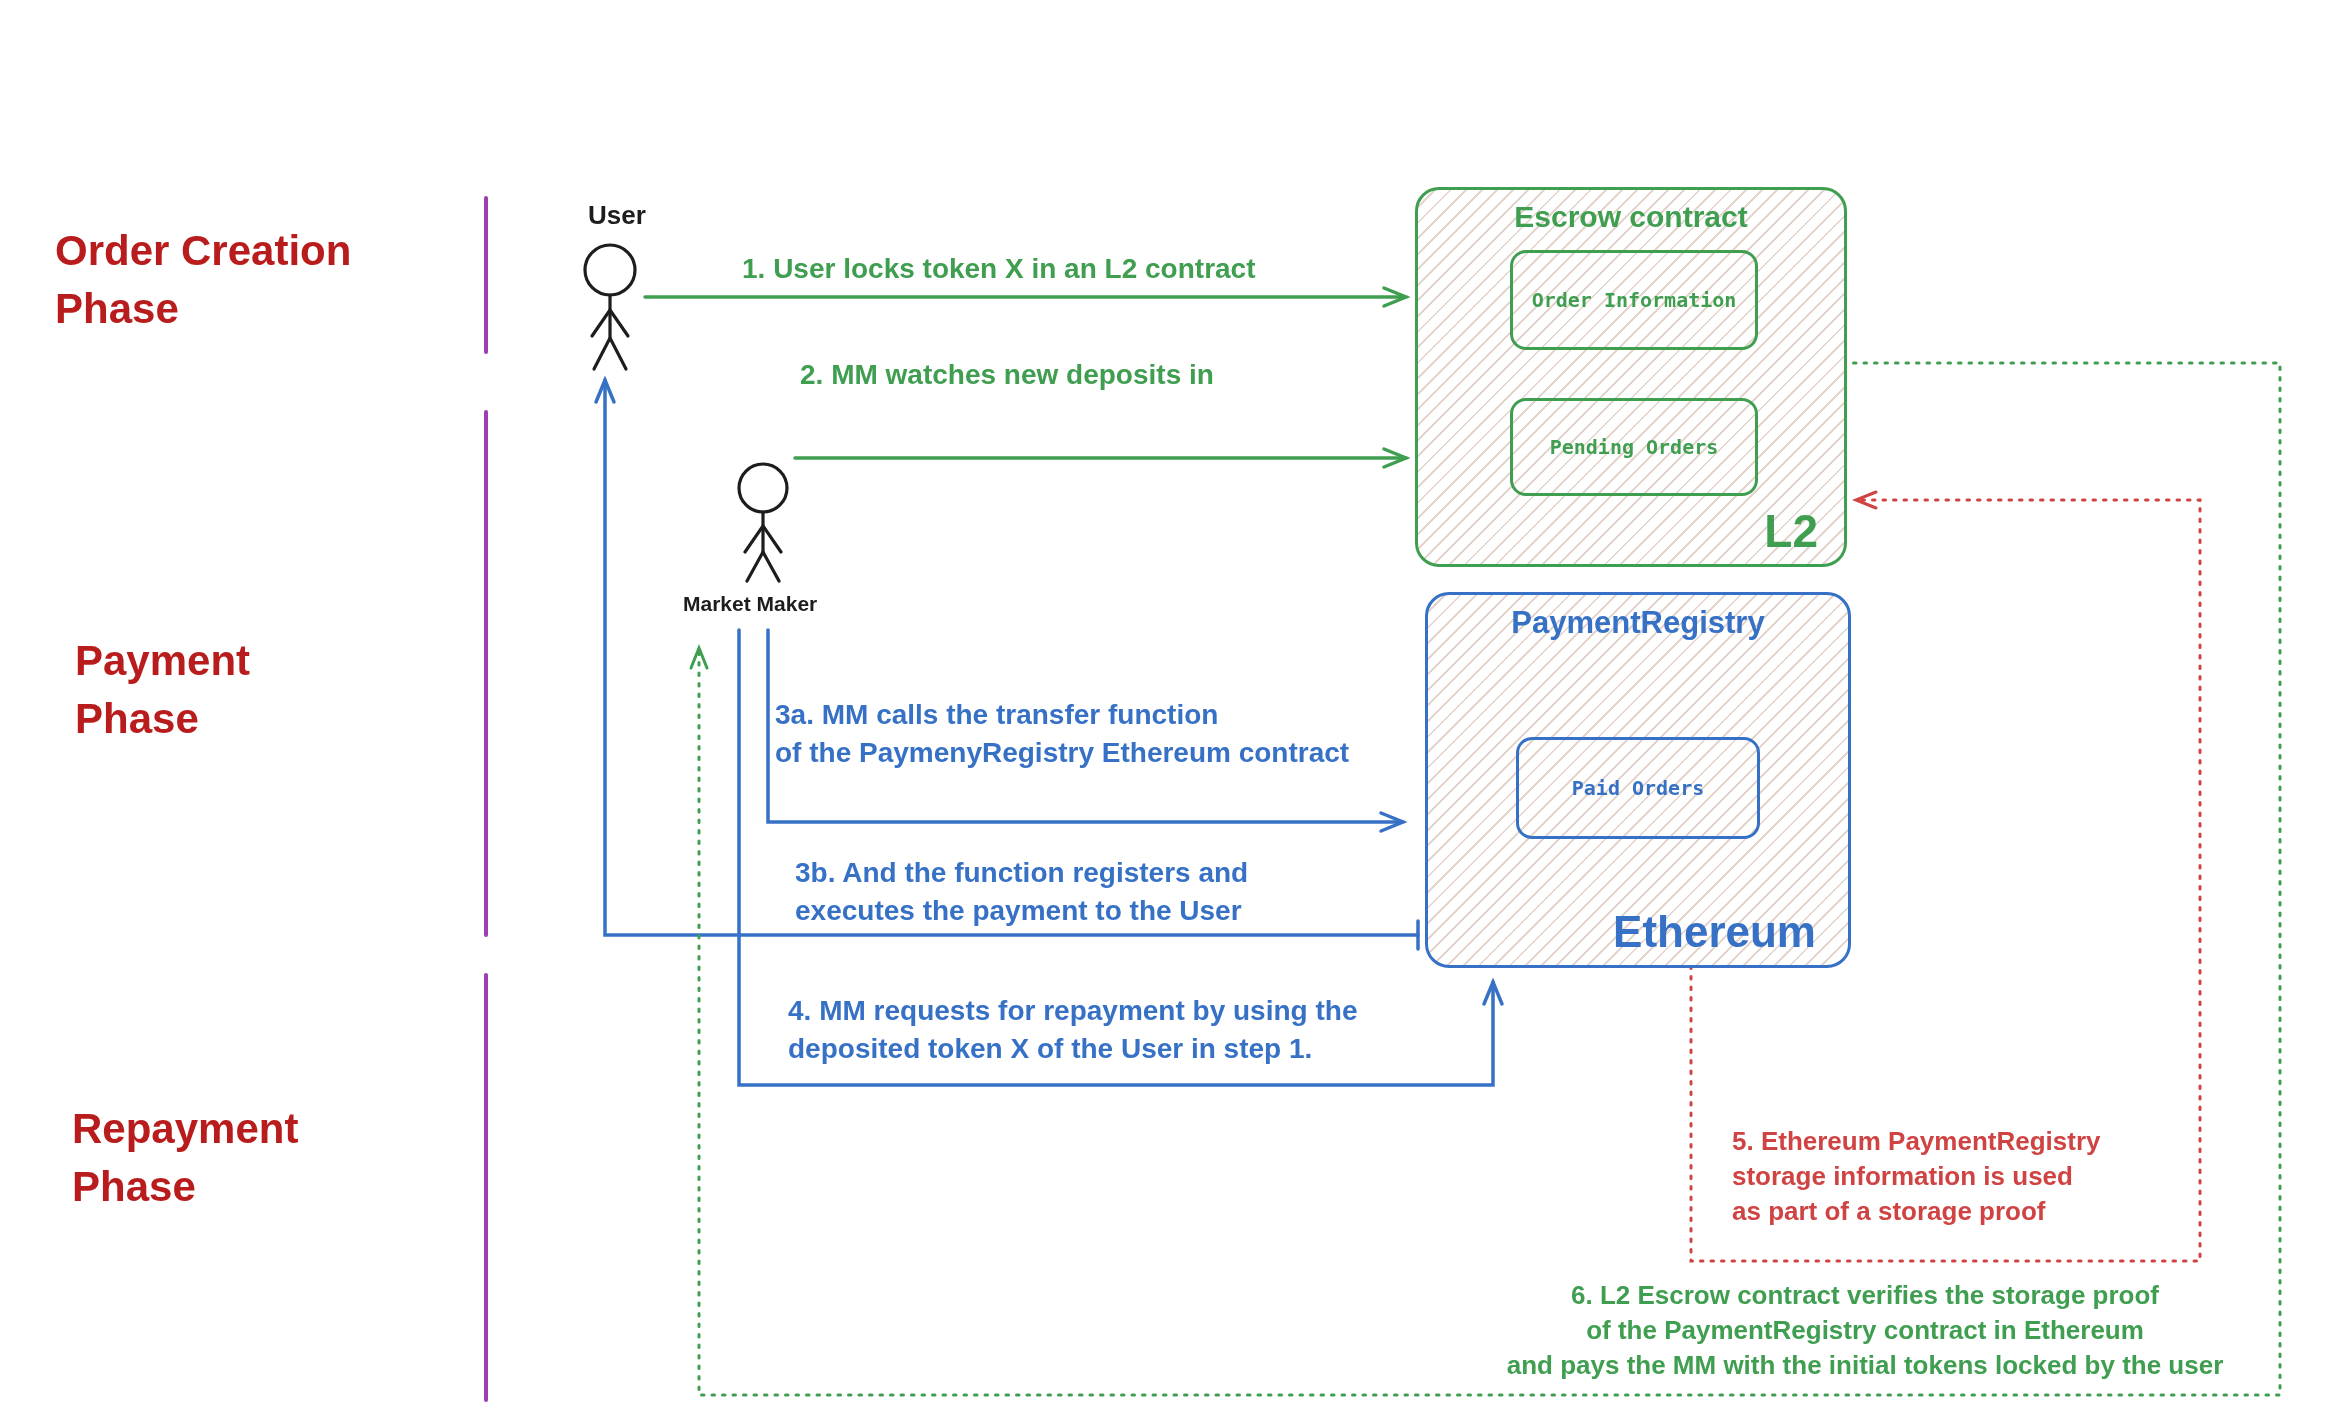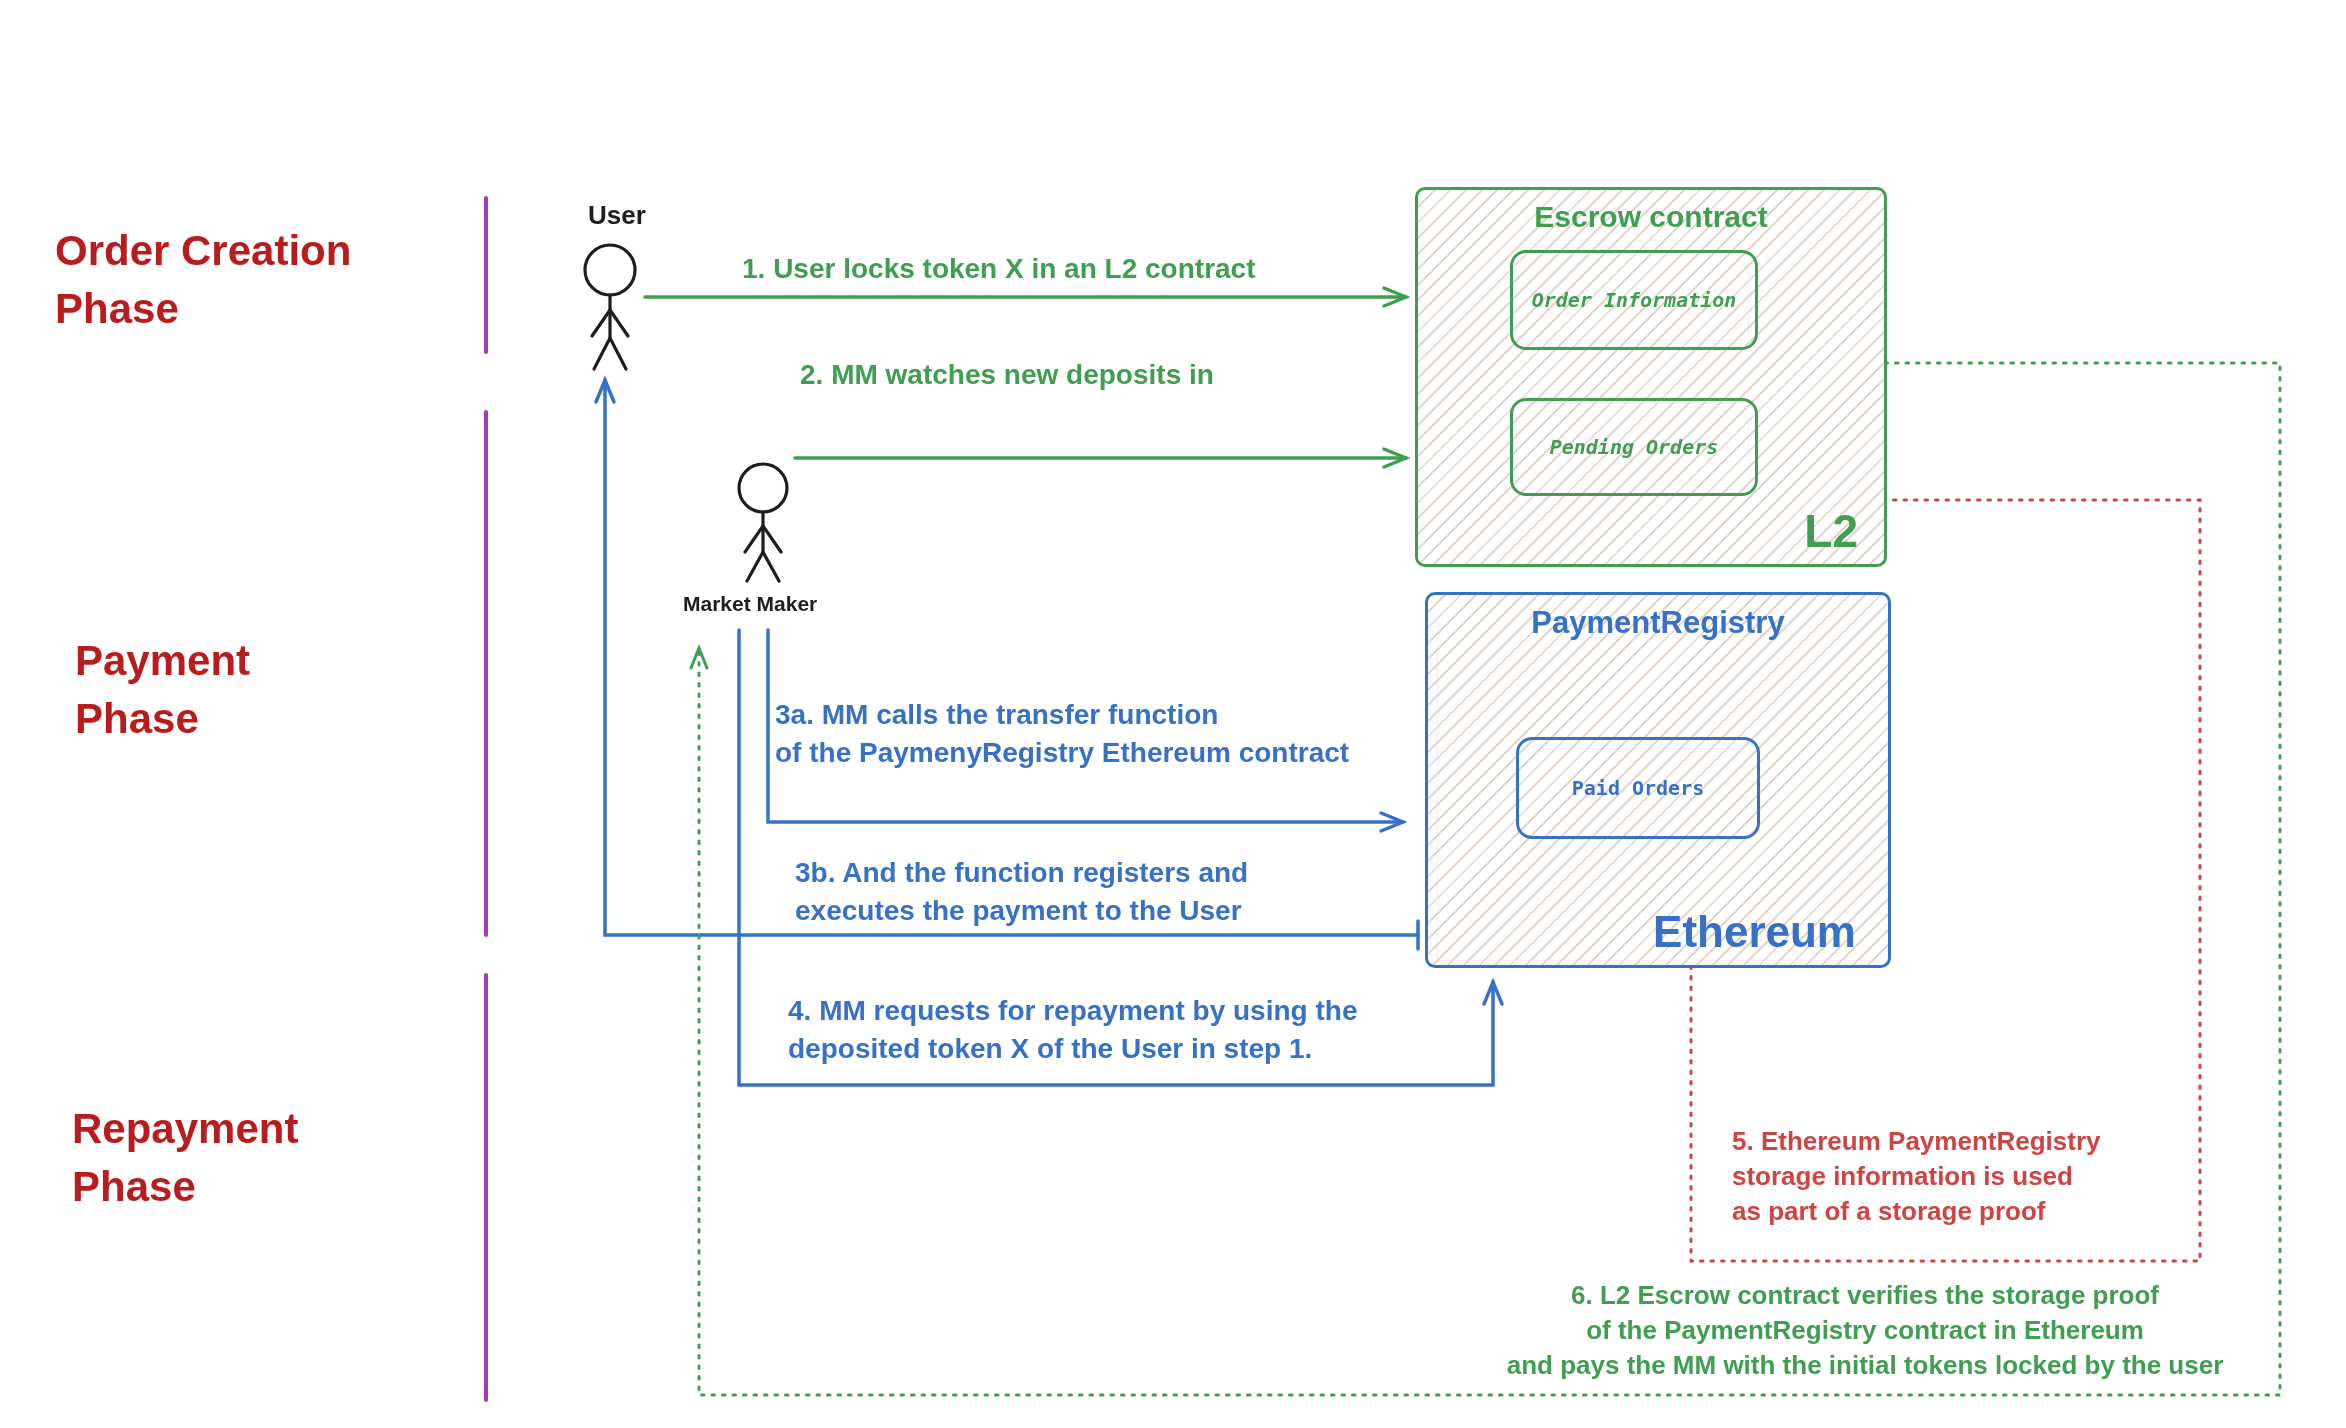--- a/index.html
+++ b/index.html
@@ -17,38 +17,37 @@
     font-size:31px;font-weight:700;letter-spacing:.5px;color:#1d1d1d;
   }
   .phase{color:#b91c1c;font-size:42px;font-weight:700;line-height:58px;}
   .actor-label{font-size:26px;font-weight:600;color:#1d1d1d;}
   .step{font-size:28px;font-weight:600;line-height:38px;}
   .green{color:#3f9e50;}
   .blue{color:#3671c6;}
   .red{color:#d04343;}
   .hatchbox{
     position:absolute;
-    border-radius:10px;
+    border-radius:24px;
     background-image:repeating-linear-gradient(135deg,
       rgba(199,170,152,.48) 0px, rgba(199,170,152,.48) 2px,
       transparent 2px, transparent 11px);
     background-color:#ffffff;
-    padding-left:40px;
   }
   .escrow{left:1415px;top:187px;width:426px;height:374px;border:3.5px solid #3f9e50;}
   .payreg{left:1425px;top:592px;width:420px;height:370px;border:3.5px solid #3671c6;}
   .boxtitle{position:absolute;left:0;right:0;text-align:center;font-weight:700;}
   .escrow .boxtitle{top:10px;font-size:30px;color:#3f9e50;}
   .payreg .boxtitle{top:8px;font-size:31px;line-height:39px;color:#3671c6;}
   .subbox{
     position:absolute;left:92px;width:242px;
     border-radius:16px;display:flex;align-items:center;justify-content:center;
     font-family:"DejaVu Sans Mono", monospace;font-size:20px;font-weight:700;
   }
-  .escrow .subbox{border:3px solid #3f9e50;color:#3f9e50;font-style:italic;}
+  .escrow .subbox{border:3px solid #3f9e50;color:#3f9e50;}
   .payreg .subbox{left:88px;width:238px;border:3px solid #3671c6;color:#3671c6;}
   .network{position:absolute;font-weight:700;}
   .escrow .network{right:26px;bottom:6px;font-size:46px;color:#3f9e50;}
   .payreg .network{right:32px;bottom:8px;font-size:44px;color:#3671c6;margin-top:20px;}
   svg#wires{position:absolute;left:0;top:0;pointer-events:none;}
 </style>
 </head>
 <body>
 
 <div id="canvas">

